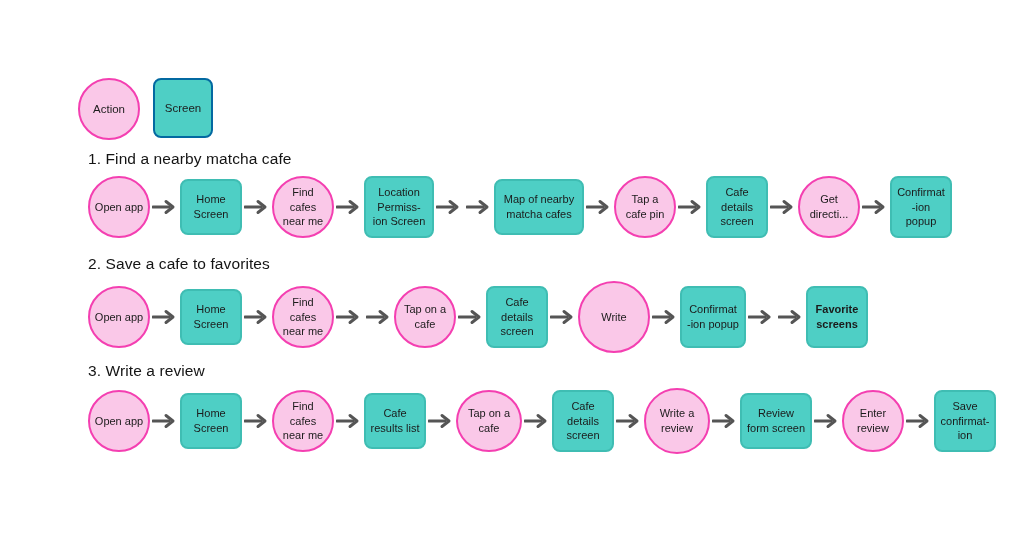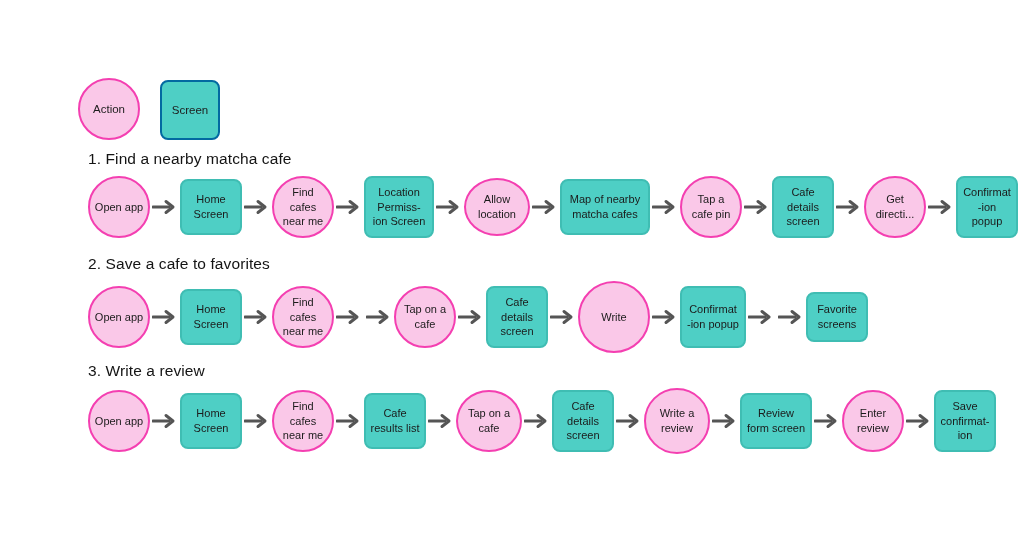--- a/index.html
+++ b/index.html
@@ -23,22 +23,22 @@
     width: 1023px;
     height: 540px;
   }
 
   
   .legend {
     position: absolute;
     left: 78px;
     top: 78px;
     display: flex;
-    align-items: flex-end;
-    gap: 20px;
+    align-items: flex-start;
+    gap: 13px;
   }
   .legend-action {
     width: 62px;
     height: 62px;
     border-radius: 50%;
     background: #FAC8E8;
     border: 2.5px solid #F43FB1;
     display: flex;
     align-items: center;
     justify-content: center;
@@ -166,23 +166,20 @@
           </div>
           <div class="node screen" style="width: 70px; height: 62px;">
             <span class="node-label">Location Permiss- ion Screen</span>
           </div>
           <div class="arrow">
             <svg width="26" height="18" viewBox="0 0 26 18" aria-hidden="true">
               <path d="M1 9 H17" stroke="#555555" stroke-width="3" stroke-linecap="round" fill="none"></path>
               <path d="M14 3.5 L21 9 L14 14.5" stroke="#555555" stroke-width="3" stroke-linecap="round" stroke-linejoin="round" fill="none"></path>
             </svg>
           </div>
-          <div class="node action" style="width: 66px; height: 58px;">
-            <span class="node-label">Allow location</span>
-          </div>
           <div class="arrow">
             <svg width="26" height="18" viewBox="0 0 26 18" aria-hidden="true">
               <path d="M1 9 H17" stroke="#555555" stroke-width="3" stroke-linecap="round" fill="none"></path>
               <path d="M14 3.5 L21 9 L14 14.5" stroke="#555555" stroke-width="3" stroke-linecap="round" stroke-linejoin="round" fill="none"></path>
             </svg>
           </div>
           <div class="node screen" style="width: 90px; height: 56px;">
             <span class="node-label">Map of nearby matcha cafes</span>
           </div>
           <div class="arrow">
@@ -294,21 +291,21 @@
               <path d="M1 9 H17" stroke="#555555" stroke-width="3" stroke-linecap="round" fill="none"></path>
               <path d="M14 3.5 L21 9 L14 14.5" stroke="#555555" stroke-width="3" stroke-linecap="round" stroke-linejoin="round" fill="none"></path>
             </svg>
           </div>
           <div class="arrow">
             <svg width="26" height="18" viewBox="0 0 26 18" aria-hidden="true">
               <path d="M1 9 H17" stroke="#555555" stroke-width="3" stroke-linecap="round" fill="none"></path>
               <path d="M14 3.5 L21 9 L14 14.5" stroke="#555555" stroke-width="3" stroke-linecap="round" stroke-linejoin="round" fill="none"></path>
             </svg>
           </div>
-          <div class="node screen" style="width: 62px; height: 50px;">
+          <div class="node screen" style="width: 62px; height: 62px; font-weight: bold;">
             <span class="node-label">Favorite screens</span>
           </div>
         </div>
       </div>
       <div class="section" style="top: 362px;">
         <div class="section-title">3. Write a review</div>
         <div class="flow-row">
           <div class="node action" style="width: 62px; height: 62px;">
             <span class="node-label">Open app</span>
           </div>

